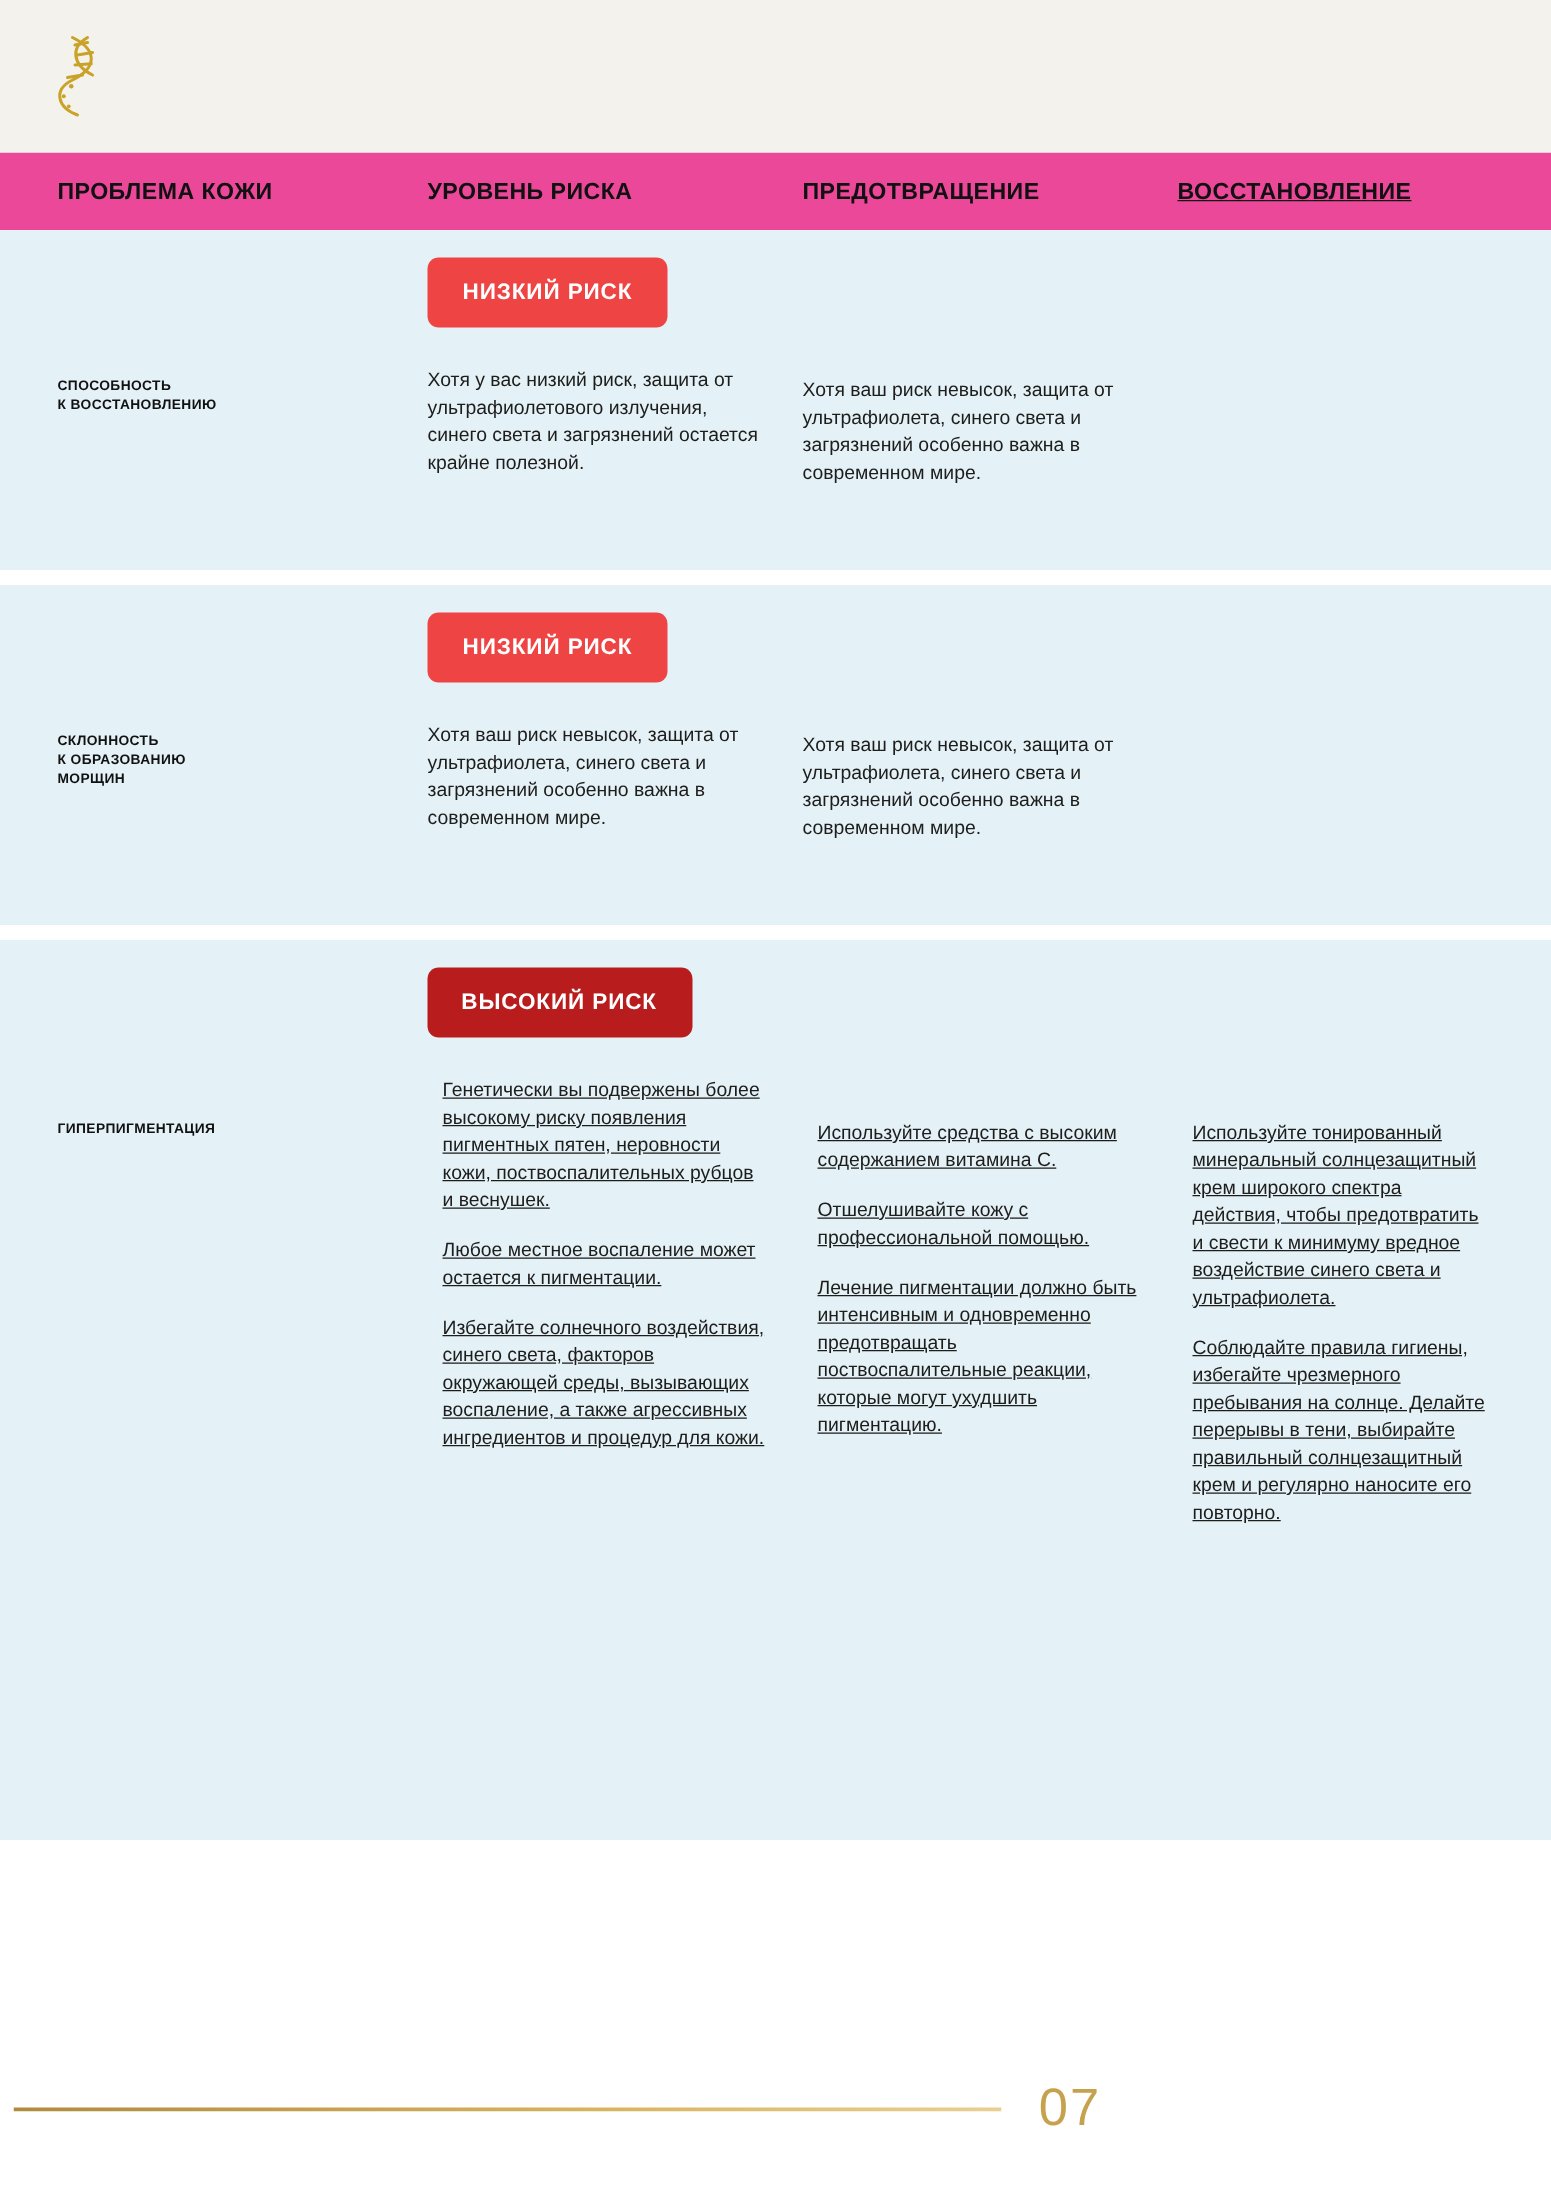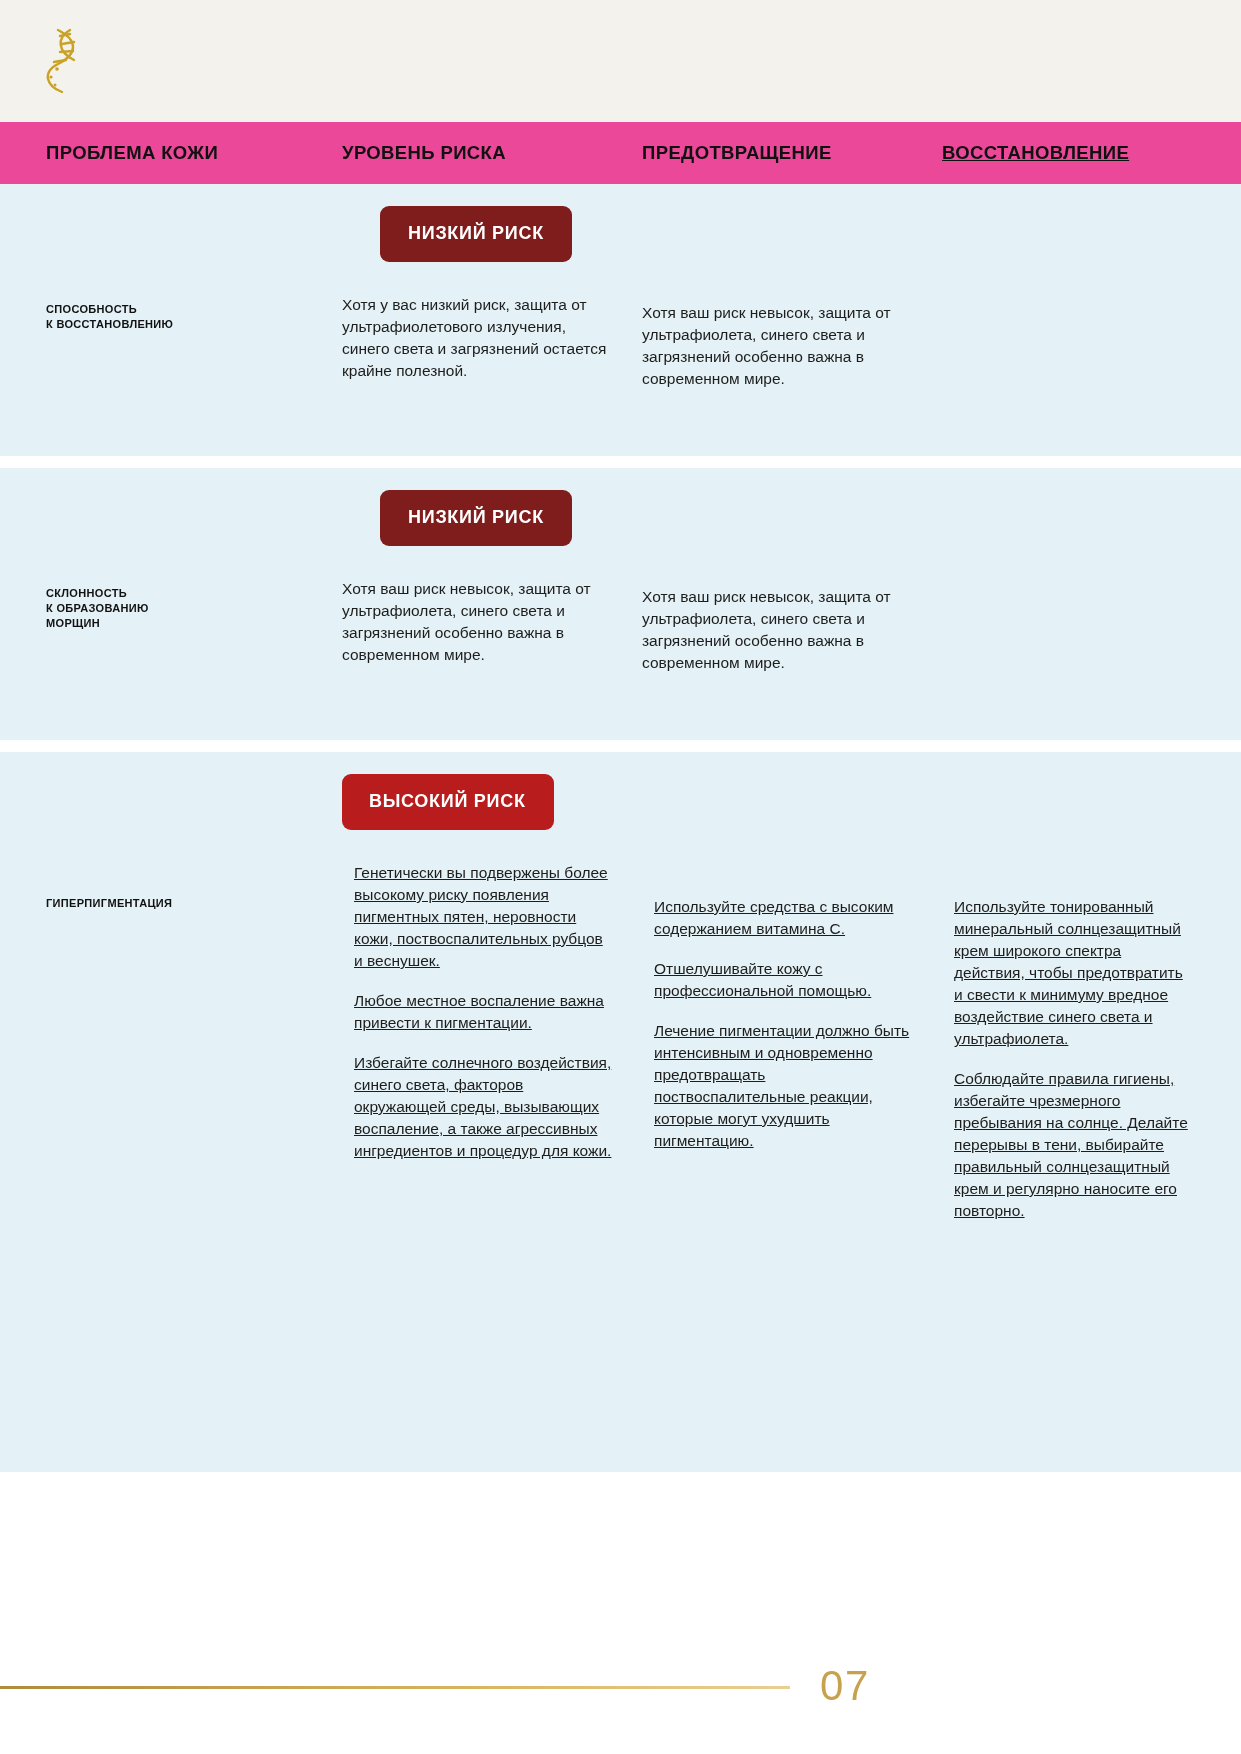--- a/index.html
+++ b/index.html
@@ -99,36 +99,36 @@
     border-radius: 9px;
     color: #ffffff;
     font-size: 18px;
     font-weight: bold;
     letter-spacing: 0.04em;
     text-transform: uppercase;
     padding: 17px 28px 18px 28px;
     margin-bottom: 32px;
     white-space: nowrap;
   }
-  .badge.low { background: #7f1d1d; margin-left: 38px; }
+  .badge.low { background: #ef4444; }
   .badge.high { background: #b91c1c; padding-left: 27px; }
 
   .body-text {
     font-size: 15.5px;
     line-height: 1.42;
     color: #1d1d1b;
   }
   .body-text p { margin: 0 0 18px 12px; text-decoration: underline; }
   .body-text p:last-child { margin-bottom: 0; }
   .row-inner-offset { padding-top: 96px; }
 
   
   .footer {
     position: absolute;
-    left: 0;
+    left: 11px;
     right: 0;
     bottom: 0;
     height: 86px;
     background: #ffffff;
   }
   .footer-rule {
     position: absolute;
     left: 0;
     top: 18px;
     width: 790px;
@@ -211,21 +211,21 @@
 </div>
 
 <div class="row" style="min-height:720px;">
   <div class="cell-problem">
     <div class="problem-label" style="padding-top:122px;">ГИПЕРПИГМЕНТАЦИЯ</div>
   </div>
   <div class="cell-risk">
     <div class="badge high">ВЫСОКИЙ РИСК</div>
     <div class="body-text">
       <p>Генетически вы подвержены более высокому риску появления пигментных пятен, неровности кожи, поствоспалительных рубцов и веснушек.</p>
-      <p>Любое местное воспаление важна привести к пигментации.</p>
+      <p>Любое местное воспаление может остается к пигментации.</p>
       <p>Избегайте солнечного воздействия, синего света, факторов окружающей среды, вызывающих воспаление, а также агрессивных ингредиентов и процедур для кожи.</p>
     </div>
   </div>
   <div class="cell-prevent">
     <div class="body-text" style="padding-top:122px;">
       <p>Используйте средства с высоким содержанием витамина С.</p>
       <p>Отшелушивайте кожу с профессиональной помощью.</p>
       <p>Лечение пигментации должно быть интенсивным и одновременно предотвращать поствоспалительные реакции, которые могут ухудшить пигментацию.</p>
     </div>
   </div>

